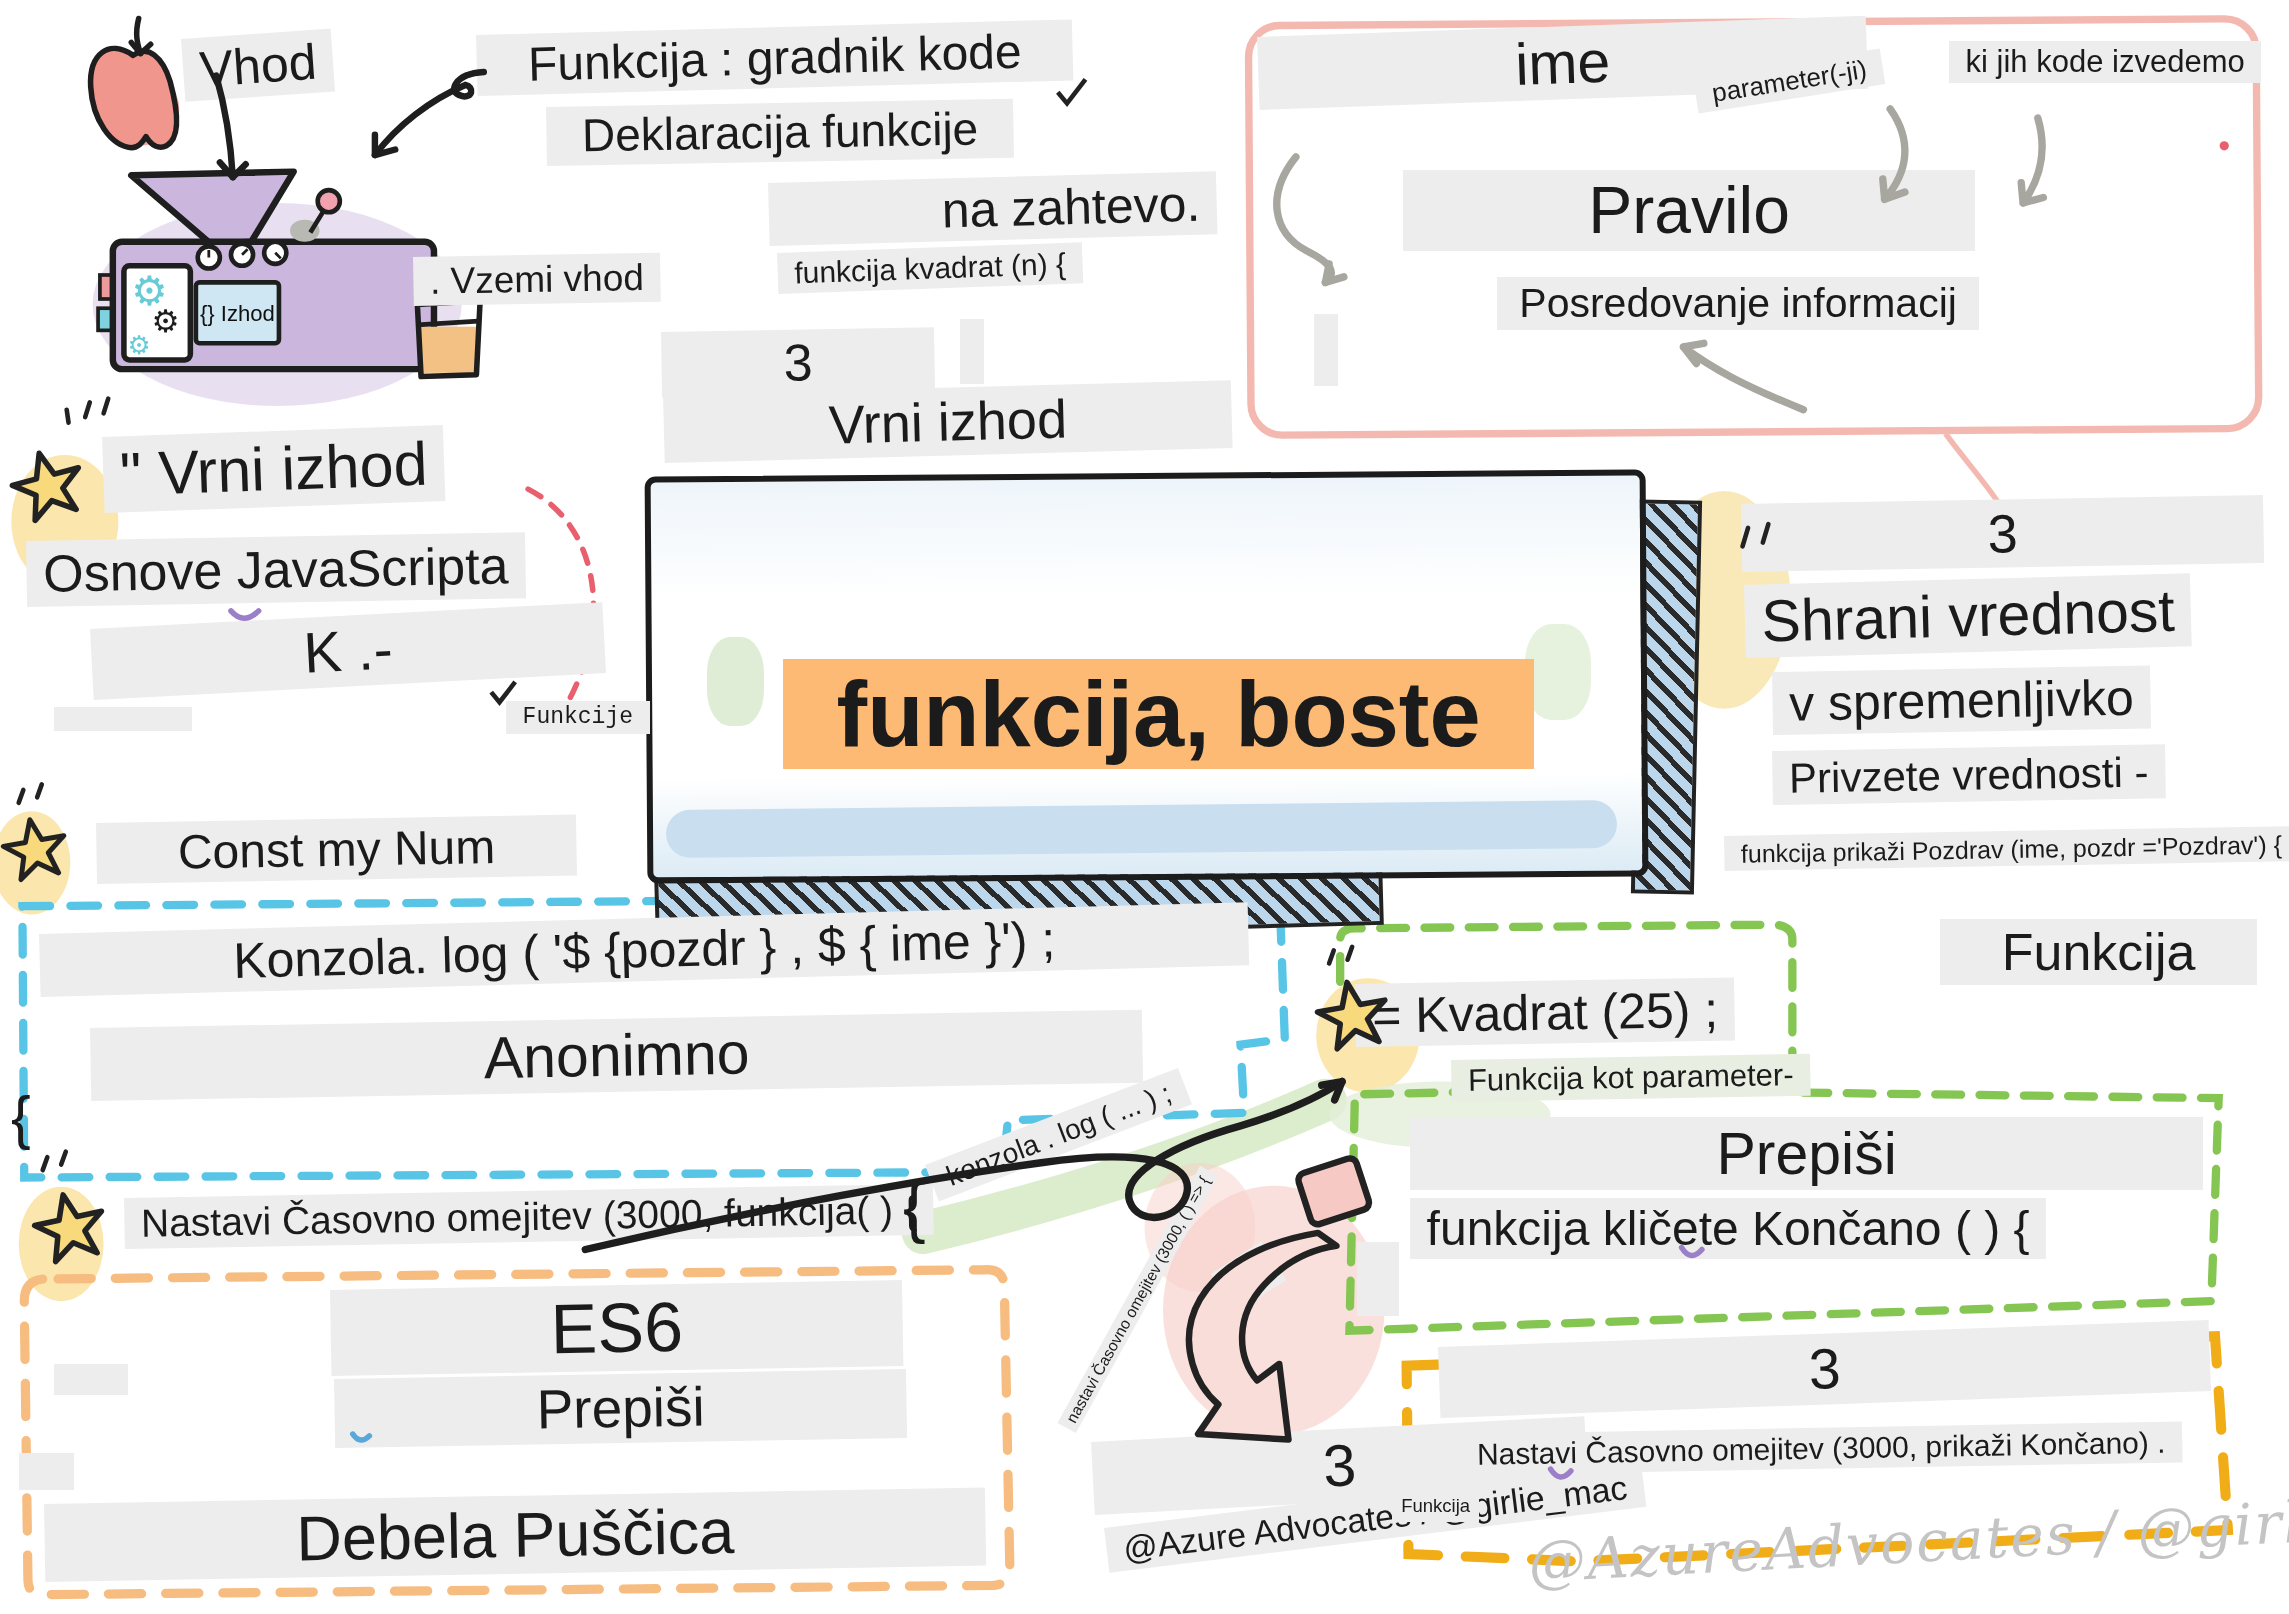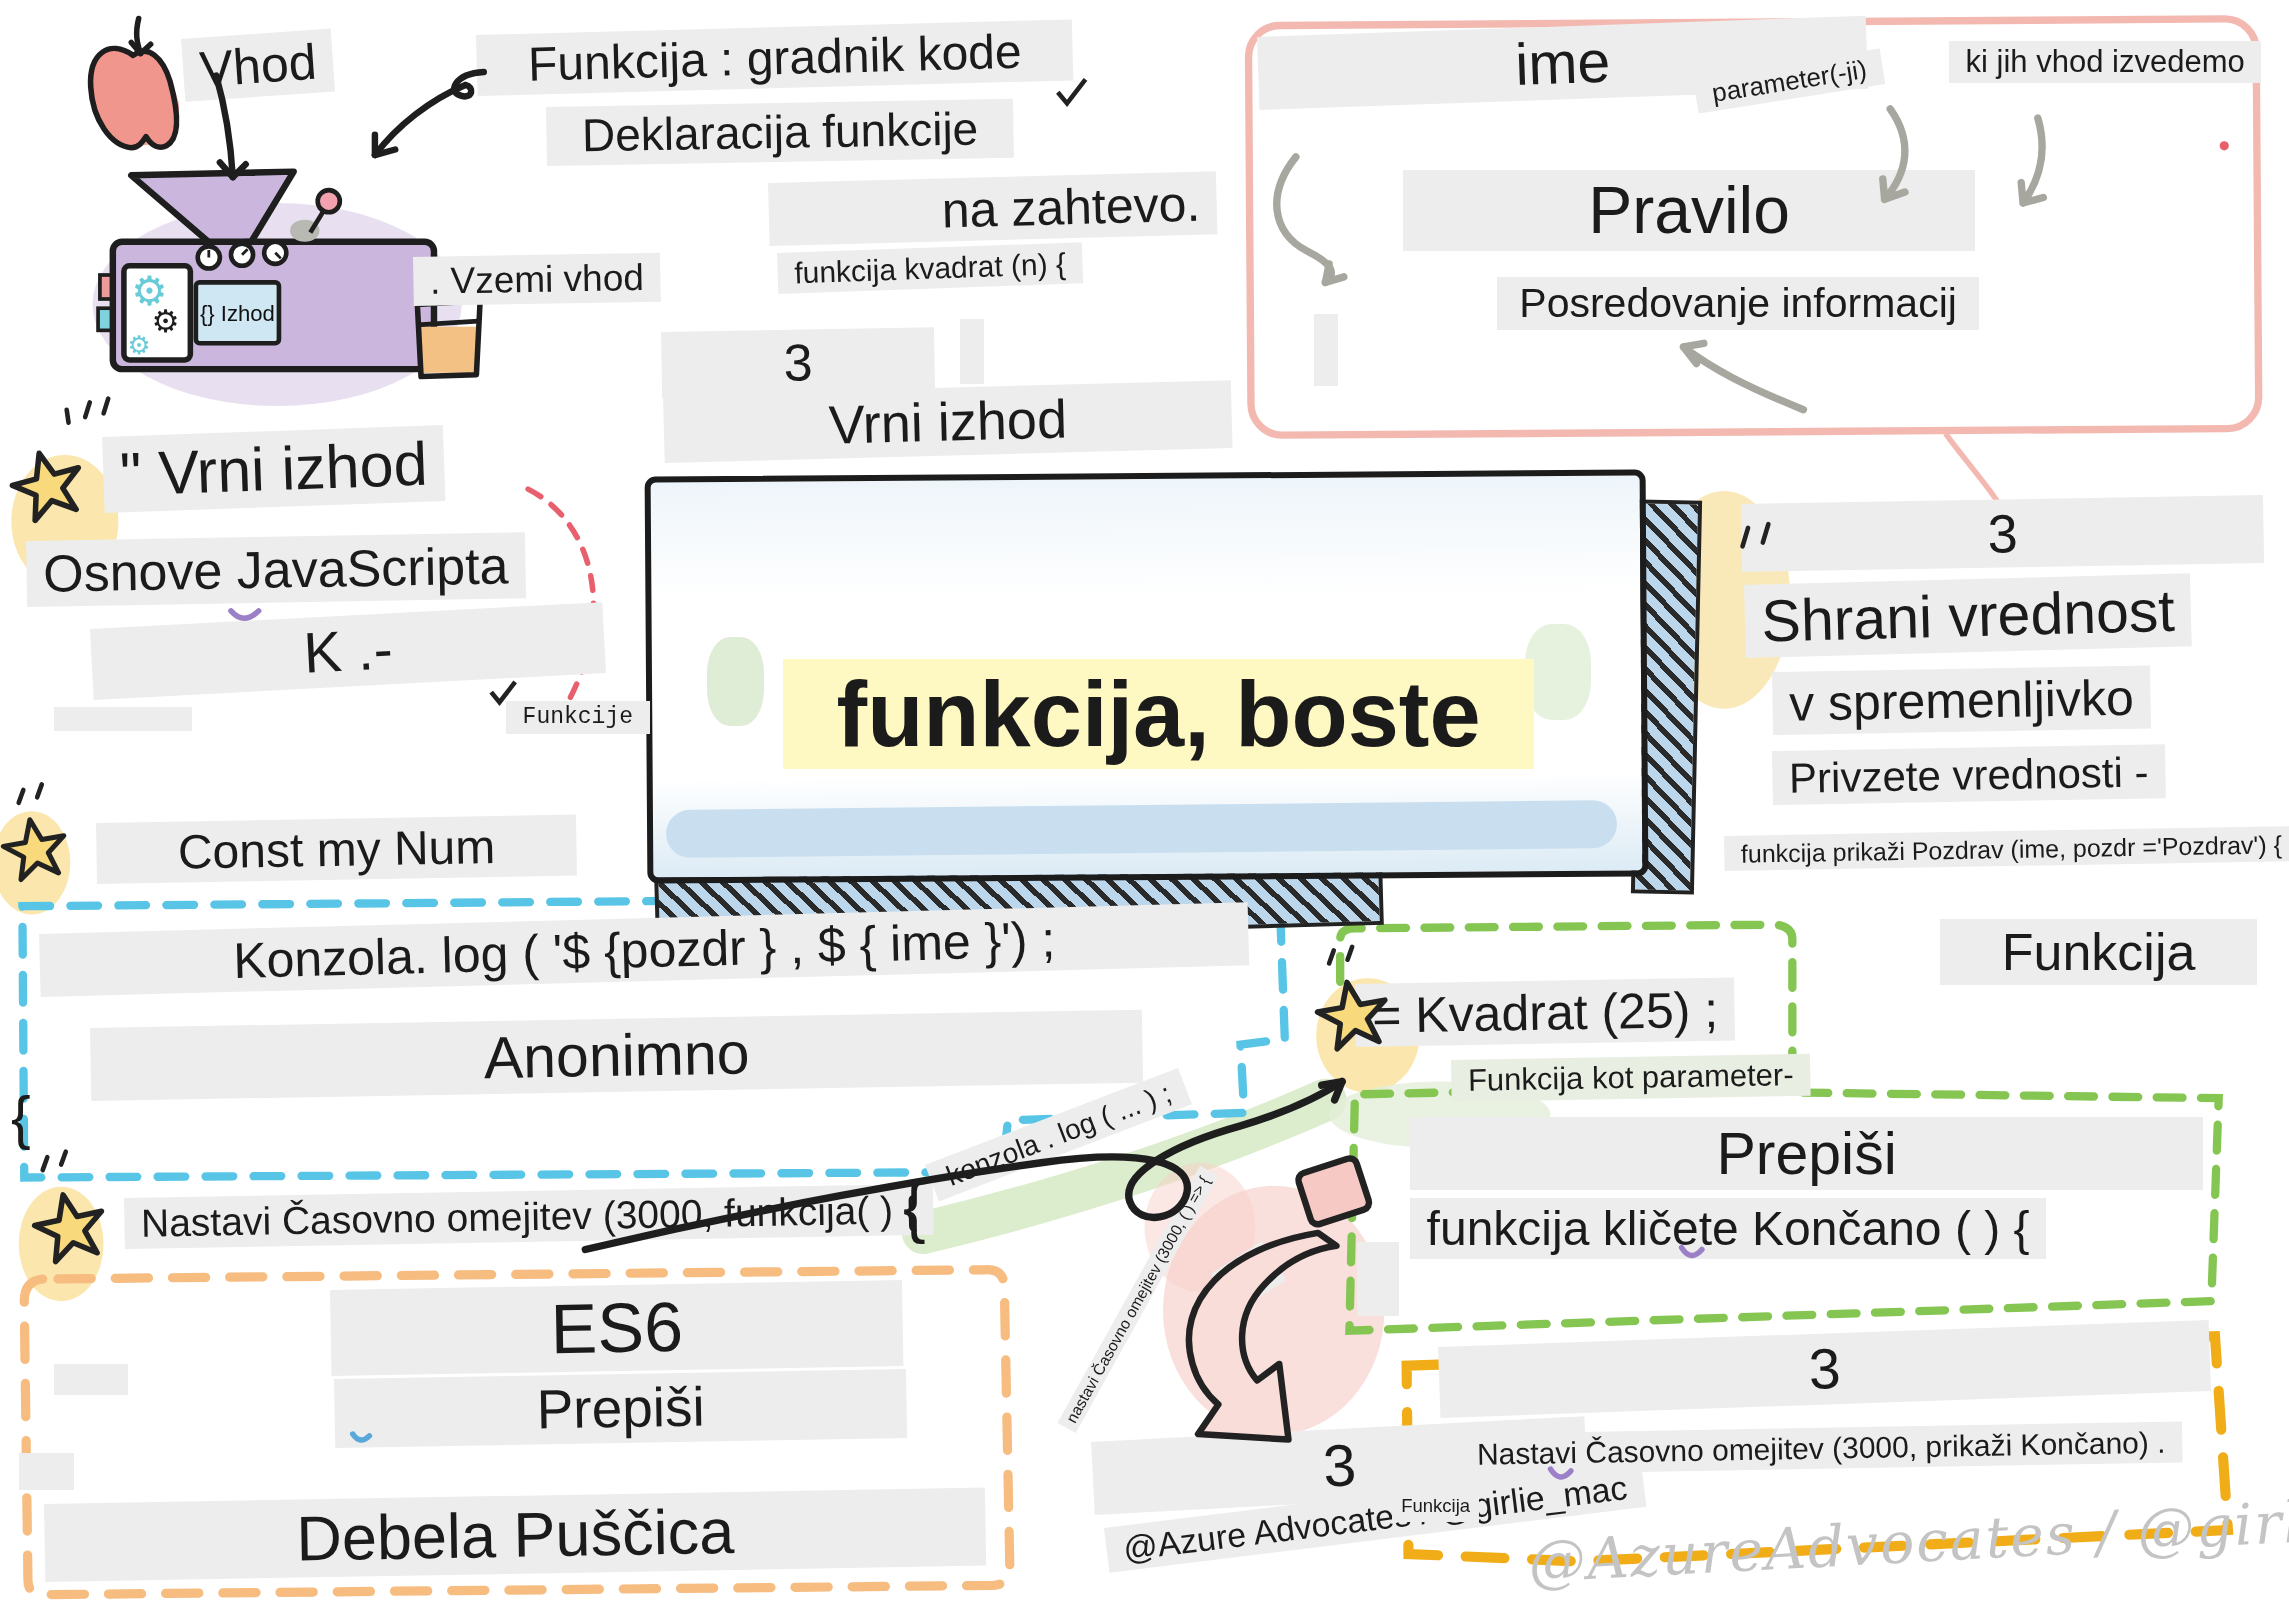--- a/index.html
+++ b/index.html
@@ -23,21 +23,21 @@
   
   #cbox{position:absolute;left:646px;top:473px;width:989px;height:395px;z-index:20;
         border:6.5px solid #1c1c1c;border-radius:11px;transform:rotate(-0.4deg);
         background:linear-gradient(180deg,#eef5fa 0%,#ffffff 30%,#ffffff 75%,#dcebf5 100%);}
   #cwater{position:absolute;left:666px;top:805px;width:951px;height:48px;background:#c9dff0;
           border-radius:26px;z-index:21;transform:rotate(-0.6deg);}
   .patch{position:absolute;border-radius:40%;z-index:21;opacity:.65;}
   #pgreen1{left:707px;top:637px;width:57px;height:89px;background:#cfe3c0;}
   #pgreen2{left:1525px;top:624px;width:66px;height:96px;background:#d9eacc;}
   #l-ko-klicete{left:722px;top:522px;width:764px;font-size:92px;font-weight:600;z-index:25;background:#ececec;}
-  #l-funkcija-boste{left:783px;top:659px;width:718px;font-size:92px;font-weight:600;z-index:25;background:#fef9c3;}
+  #l-funkcija-boste{left:783px;top:659px;width:718px;font-size:92px;font-weight:600;z-index:25;background:#fdba74;}
   .hatch{position:absolute;border:4.6px solid #222;z-index:15;
          background:repeating-linear-gradient(45deg,#bcd7ec 0 9.2px,#2a2a2a 9.2px 14.8px);}
   #hatch-r{left:1635px;top:500px;width:55px;height:386px;transform:rotate(1.2deg);}
   #hatch-b{left:655px;top:866px;width:720px;height:61px;transform:rotate(-1.6deg);}
   
   #l-ime{left:1257px;top:37px;width:576px;font-size:59px;transform:rotate(-2deg);}
   #l-parameter{left:1693px;top:78px;font-size:26px;transform:rotate(-9deg);}
   #l-ki-jih{left:1949px;top:41px;font-size:31px;}
   #l-pravilo{left:1403px;top:170px;width:539px;font-size:66px;}
   #l-posredovanje{left:1497px;top:277px;width:449px;font-size:41px;}
@@ -188,21 +188,21 @@
   <div class="lbl ctr" id="l-deklaracija">Deklaracija funkcije</div>
   <div class="lbl" id="l-na-zahtevo">na zahtevo.</div>
   <div class="lbl" id="l-funkcija-kvadrat">funkcija kvadrat (n) {</div>
   <div class="lbl ctr" id="l-three-top">3</div>
   <div class="lbl ctr" id="l-vrni-izhod-c">Vrni izhod</div>
 
   <div class="lbl ctr" id="l-funkcija-boste">funkcija, boste</div>
 
   <div class="lbl ctr" id="l-ime">ime</div>
   <div class="lbl" id="l-parameter">parameter(-ji)</div>
-  <div class="lbl" id="l-ki-jih">ki jih vhod izvedemo</div>
+  <div class="lbl" id="l-ki-jih">ki jih kode izvedemo</div>
   <div class="lbl ctr" id="l-posredovanje">Posredovanje informacij</div>
   <div class="lbl ctr" id="l-pravilo">Pravilo</div>
 
   <div class="lbl ctr" id="l-three-right">3</div>
   <div class="lbl" id="l-shrani">Shrani vrednost</div>
   <div class="lbl" id="l-v-sprem">v spremenljivko</div>
   <div class="lbl" id="l-privzete">Privzete vrednosti -</div>
   <div class="lbl" id="l-prikazi-pozdrav">funkcija prikaži Pozdrav (ime, pozdr ='Pozdrav') {</div>
   <div class="lbl ctr" id="l-funkcija-mid">Funkcija</div>
 

